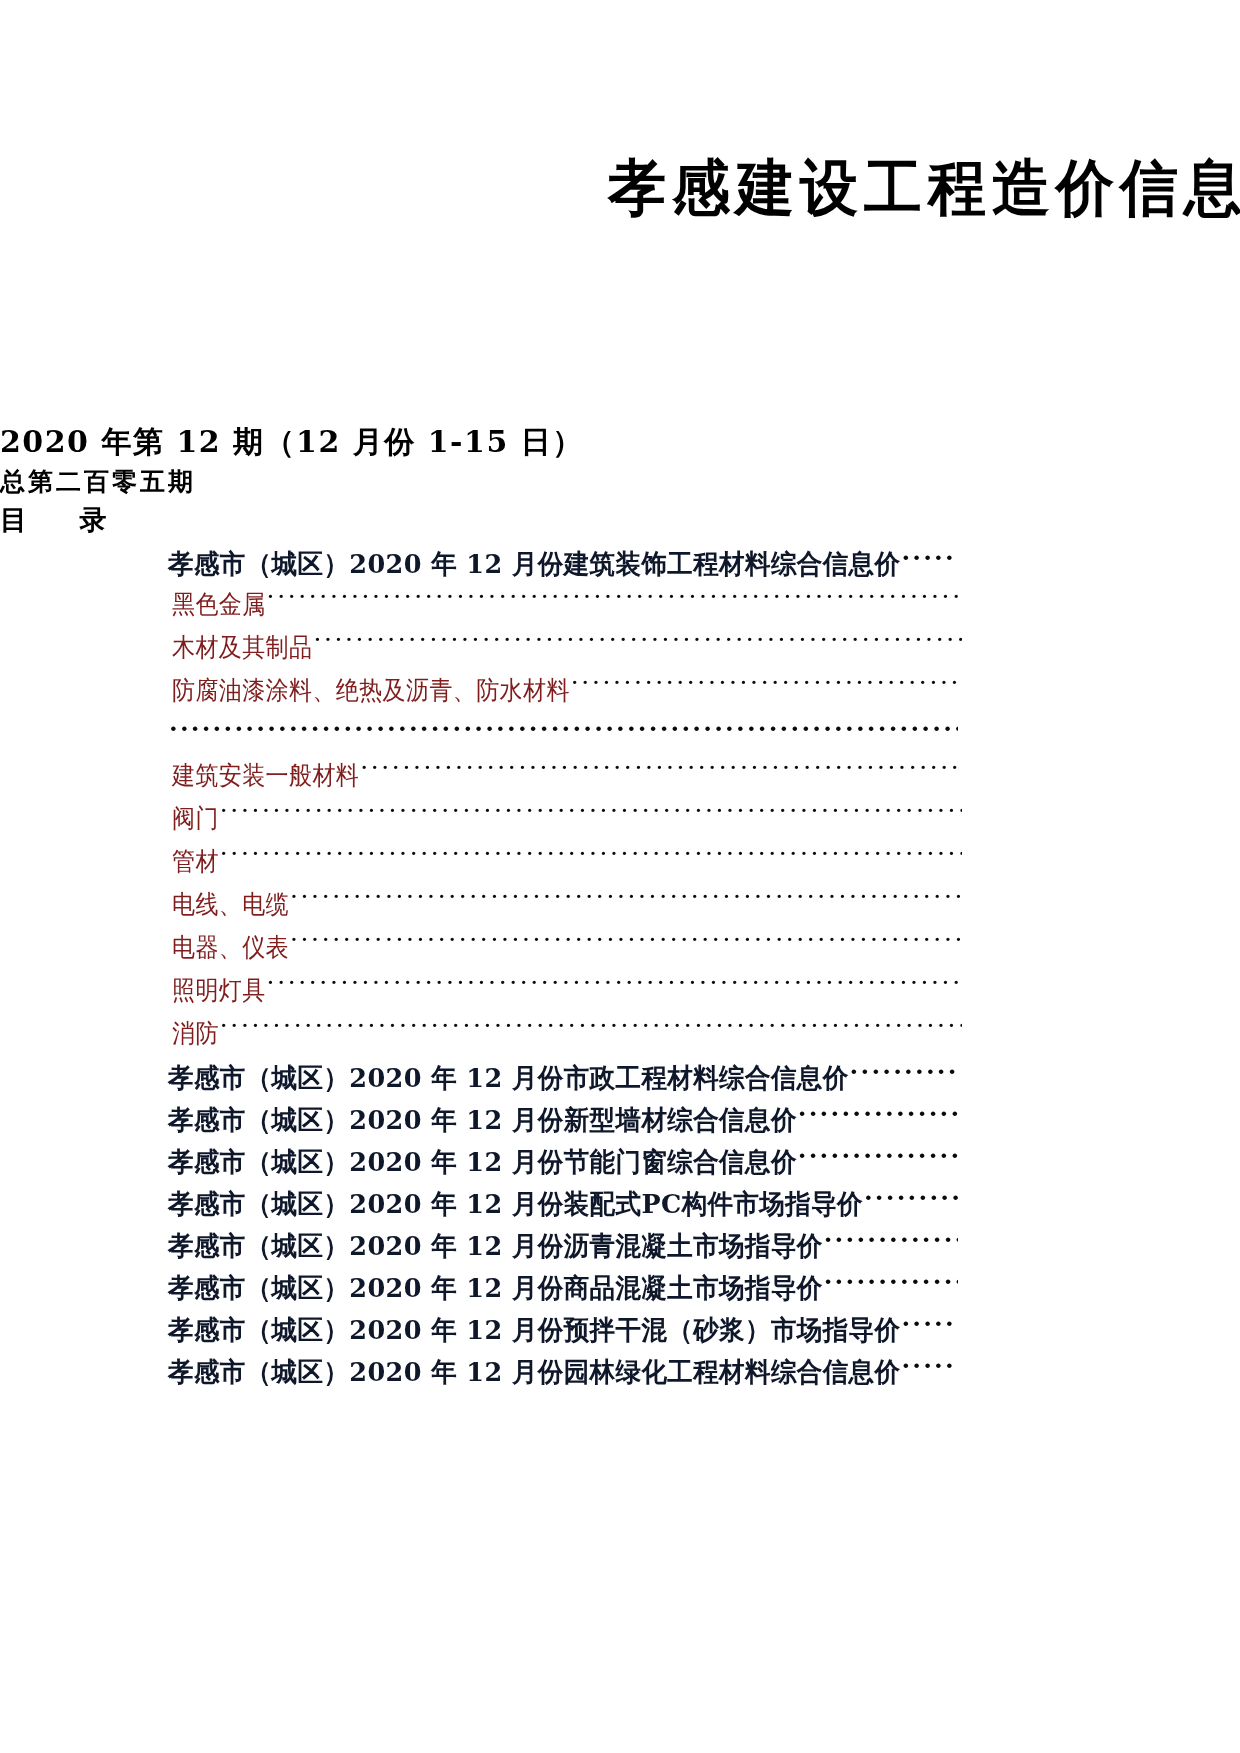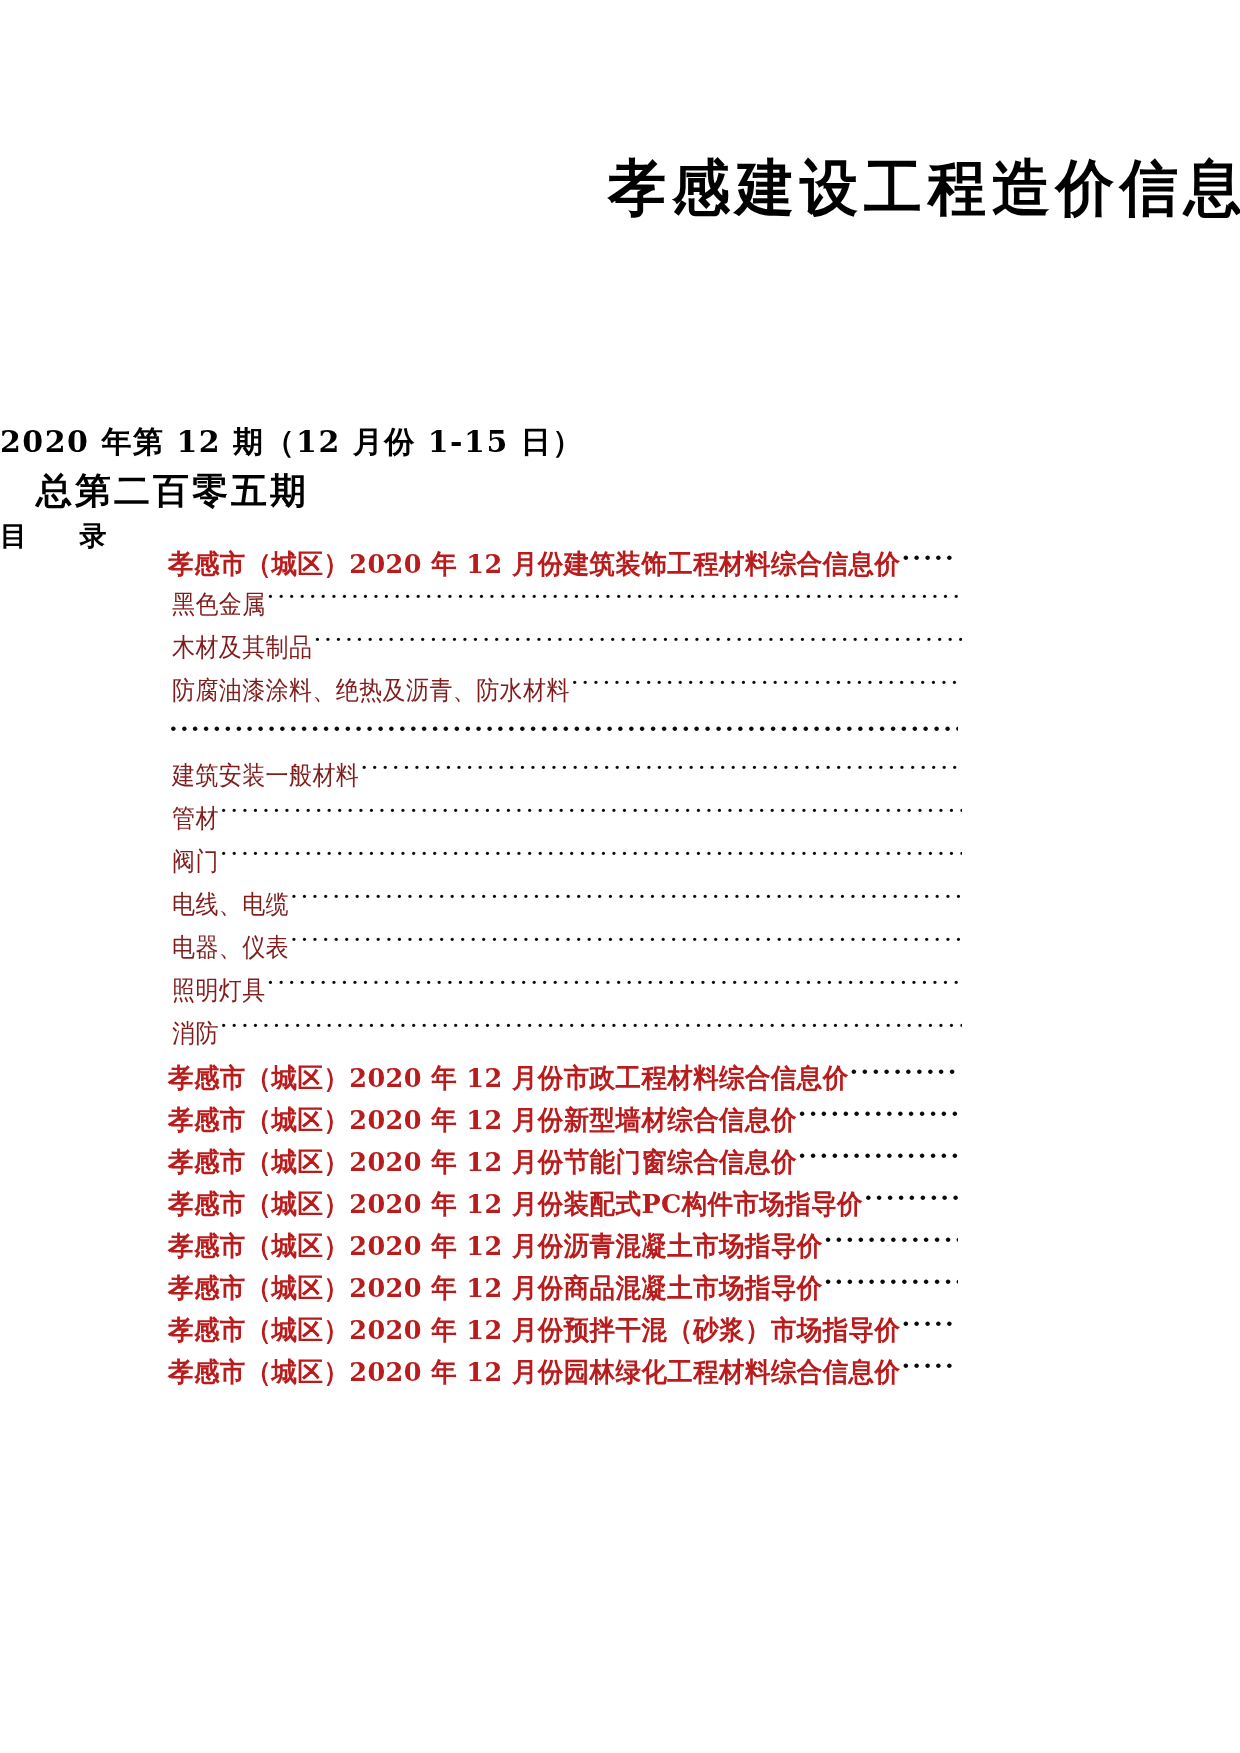--- a/index.html
+++ b/index.html
@@ -66,23 +66,22 @@
   .issue-line {
     font-family: "DejaVu Serif", "Liberation Serif", serif;
     font-weight: 700;
     font-size: 30px;
     letter-spacing: 1.5px;
     line-height: 1.45;
     color: #000000;
     white-space: nowrap;
   }
   .issue-line.serial {
-    font-size: 36px;
+    font-size: 25px;
     letter-spacing: 3px;
-    padding-left: 36px;
   }
   .toc-heading {
     font-family: Liberation Mono, monospace;
     font-weight: 700;
     font-size: 27px;
     letter-spacing: 2px;
     line-height: 1.5;
     color: #000000;
     margin-top: 2px;
   }
@@ -100,21 +99,21 @@
     align-items: baseline;
     width: 100%;
     line-height: 1.0;
     white-space: nowrap;
   }
   .toc-row.level-main {
     font-weight: 700;
     font-size: 25.5px;
     letter-spacing: 0.4px;
     height: 42px;
-    color: #b91c1c;
+    color: #0f172a;
   }
   .toc-row.level-sub {
     font-weight: 400;
     font-size: 23px;
     letter-spacing: 0.4px;
     height: 43px;
     color: #7f1d1d;
     padding-left: 4px;
   }
   .toc-row.level-sub .toc-label { transform: scaleY(1.12); display: inline-block; }
@@ -182,28 +181,28 @@
         <span class="toc-dots"></span>
       </div>
       <div class="toc-row level-main">
         <span class="toc-dots"></span>
       </div>
       <div class="toc-row level-sub">
         <span class="toc-label">建筑安装一般材料</span>
         <span class="toc-dots"></span>
       </div>
       <div class="toc-row level-sub">
+        <span class="toc-label">阀门</span>
+        <span class="toc-dots"></span>
+      </div>
+      <div class="toc-row level-sub">
         <span class="toc-label">管材</span>
         <span class="toc-dots"></span>
       </div>
       <div class="toc-row level-sub">
-        <span class="toc-label">阀门</span>
-        <span class="toc-dots"></span>
-      </div>
-      <div class="toc-row level-sub">
         <span class="toc-label">电线、电缆</span>
         <span class="toc-dots"></span>
       </div>
       <div class="toc-row level-sub">
         <span class="toc-label">电器、仪表</span>
         <span class="toc-dots"></span>
       </div>
       <div class="toc-row level-sub">
         <span class="toc-label">照明灯具</span>
         <span class="toc-dots"></span>

